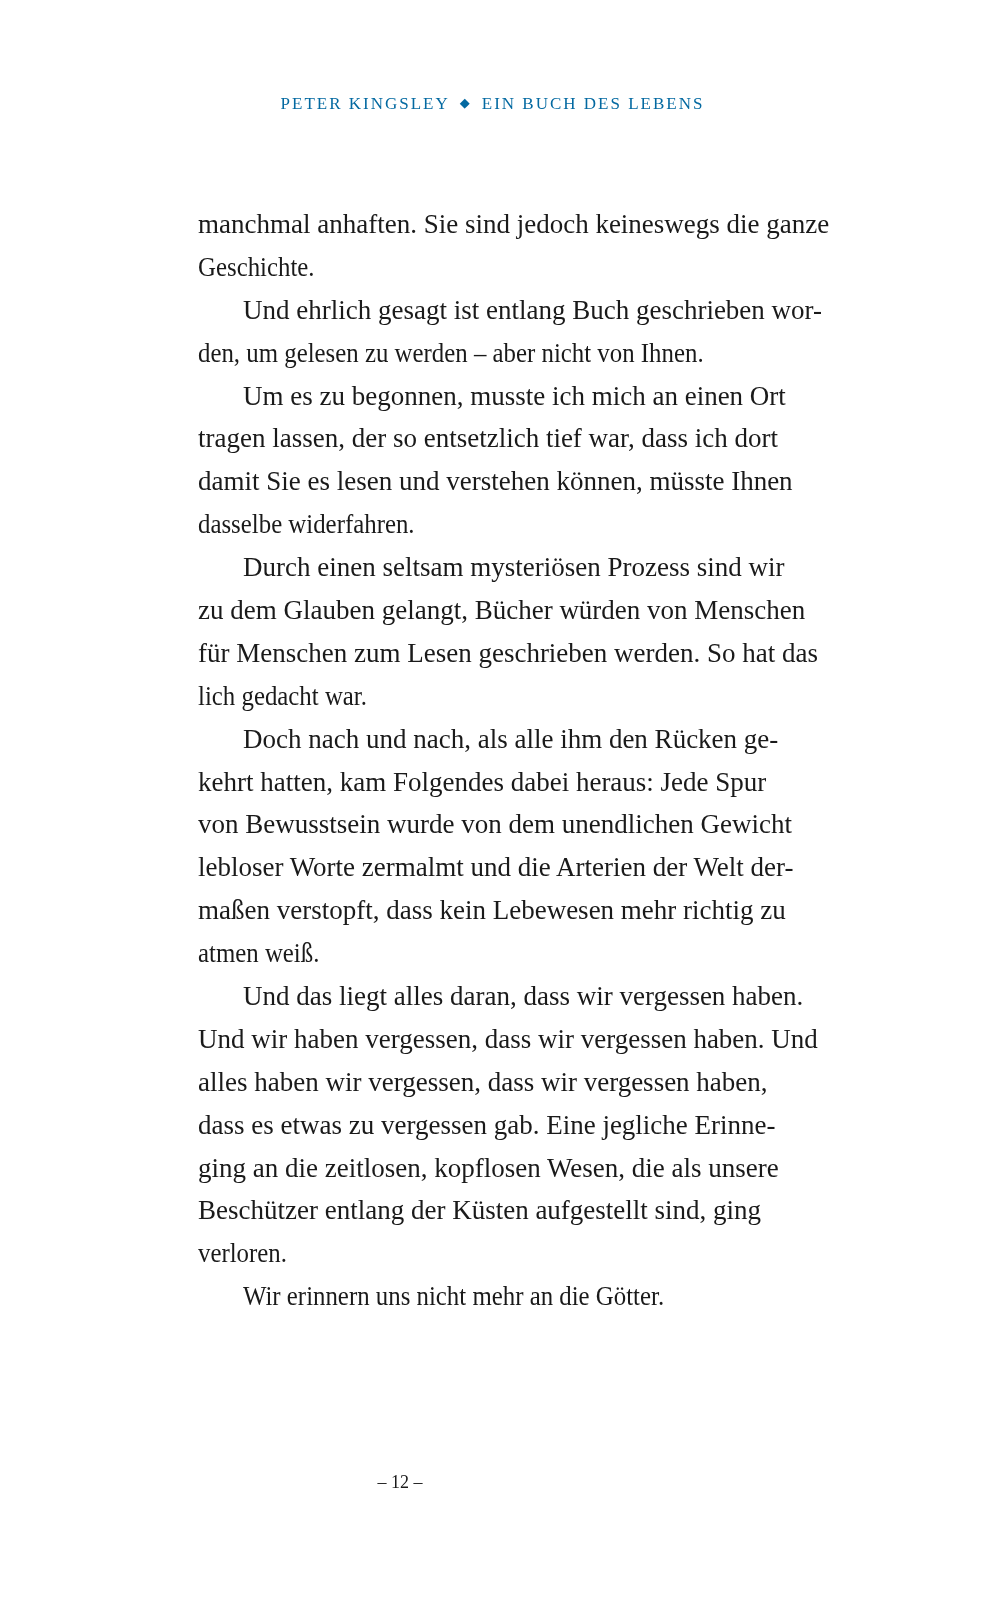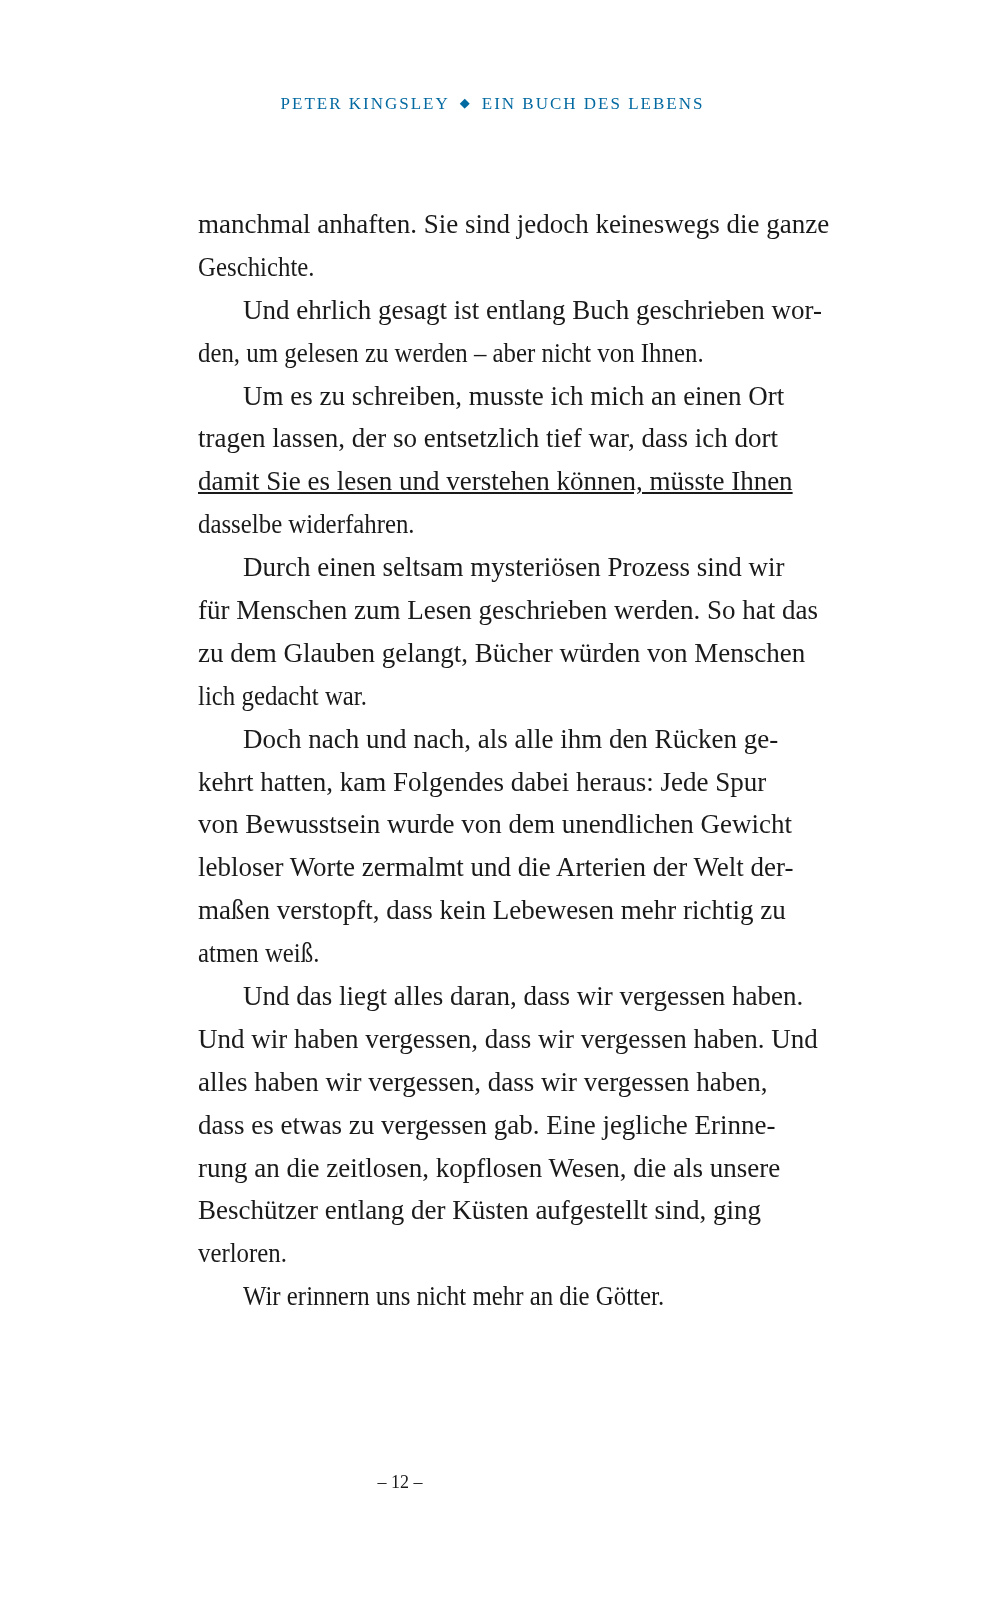--- a/index.html
+++ b/index.html
@@ -33,38 +33,38 @@
 <div class="page">
   <div class="running-head">
     <span>PETER KINGSLEY</span><span class="sep">◆</span><span>EIN BUCH DES LEBENS</span>
   </div>
 
   <div class="body-text" id="body-text">
       <span class="line"><span style="white-space: nowrap; display: inline-block; transform-origin: left center; transform: scaleX(1);">manchmal anhaften. Sie sind jedoch keineswegs die ganze</span></span>
       <span class="line last"><span style="white-space: nowrap; display: inline-block; transform-origin: left center; transform: scaleX(0.92);">Geschichte.</span></span>
       <span class="line indent"><span style="white-space: nowrap; display: inline-block; transform-origin: left center; transform: scaleX(1);">Und ehrlich gesagt ist entlang Buch geschrieben wor-</span></span>
       <span class="line last"><span style="white-space: nowrap; display: inline-block; transform-origin: left center; transform: scaleX(0.92);">den, um gelesen zu werden – aber nicht von Ihnen.</span></span>
-      <span class="line indent"><span style="white-space: nowrap; display: inline-block; transform-origin: left center; transform: scaleX(1);">Um es zu schreiben, musste ich mich an einen Ort</span></span>
+      <span class="line indent"><span style="white-space: nowrap; display: inline-block; transform-origin: left center; transform: scaleX(1);">Um es zu begonnen, musste ich mich an einen Ort</span></span>
       <span class="line"><span style="white-space: nowrap; display: inline-block; transform-origin: left center; transform: scaleX(1);">tragen lassen, der so entsetzlich tief war, dass ich dort</span></span>
-      <span class="line"><span style="white-space: nowrap; display: inline-block; transform-origin: left center; transform: scaleX(1); text-decoration: underline;">damit Sie es lesen und verstehen können, müsste Ihnen</span></span>
+      <span class="line"><span style="white-space: nowrap; display: inline-block; transform-origin: left center; transform: scaleX(1);">damit Sie es lesen und verstehen können, müsste Ihnen</span></span>
       <span class="line last"><span style="white-space: nowrap; display: inline-block; transform-origin: left center; transform: scaleX(0.92);">dasselbe widerfahren.</span></span>
       <span class="line indent"><span style="white-space: nowrap; display: inline-block; transform-origin: left center; transform: scaleX(1);">Durch einen seltsam mysteriösen Prozess sind wir</span></span>
+      <span class="line"><span style="white-space: nowrap; display: inline-block; transform-origin: left center; transform: scaleX(1);">zu dem Glauben gelangt, Bücher würden von Menschen</span></span>
       <span class="line"><span style="white-space: nowrap; display: inline-block; transform-origin: left center; transform: scaleX(1);">für Menschen zum Lesen geschrieben werden. So hat das</span></span>
-      <span class="line"><span style="white-space: nowrap; display: inline-block; transform-origin: left center; transform: scaleX(1);">zu dem Glauben gelangt, Bücher würden von Menschen</span></span>
       <span class="line last"><span style="white-space: nowrap; display: inline-block; transform-origin: left center; transform: scaleX(0.92);">lich gedacht war.</span></span>
       <span class="line indent"><span style="white-space: nowrap; display: inline-block; transform-origin: left center; transform: scaleX(1);">Doch nach und nach, als alle ihm den Rücken ge-</span></span>
       <span class="line"><span style="white-space: nowrap; display: inline-block; transform-origin: left center; transform: scaleX(1);">kehrt hatten, kam Folgendes dabei heraus: Jede Spur</span></span>
       <span class="line"><span style="white-space: nowrap; display: inline-block; transform-origin: left center; transform: scaleX(1);">von Bewusstsein wurde von dem unendlichen Gewicht</span></span>
       <span class="line"><span style="white-space: nowrap; display: inline-block; transform-origin: left center; transform: scaleX(1);">lebloser Worte zermalmt und die Arterien der Welt der-</span></span>
       <span class="line"><span style="white-space: nowrap; display: inline-block; transform-origin: left center; transform: scaleX(1);">maßen verstopft, dass kein Lebewesen mehr richtig zu</span></span>
       <span class="line last"><span style="white-space: nowrap; display: inline-block; transform-origin: left center; transform: scaleX(0.92);">atmen weiß.</span></span>
       <span class="line indent"><span style="white-space: nowrap; display: inline-block; transform-origin: left center; transform: scaleX(1);">Und das liegt alles daran, dass wir vergessen haben.</span></span>
       <span class="line"><span style="white-space: nowrap; display: inline-block; transform-origin: left center; transform: scaleX(1);">Und wir haben vergessen, dass wir vergessen haben. Und</span></span>
       <span class="line"><span style="white-space: nowrap; display: inline-block; transform-origin: left center; transform: scaleX(1);">alles haben wir vergessen, dass wir vergessen haben,</span></span>
       <span class="line"><span style="white-space: nowrap; display: inline-block; transform-origin: left center; transform: scaleX(1);">dass es etwas zu vergessen gab. Eine jegliche Erinne-</span></span>
-      <span class="line"><span style="white-space: nowrap; display: inline-block; transform-origin: left center; transform: scaleX(1);">rung an die zeitlosen, kopflosen Wesen, die als unsere</span></span>
+      <span class="line"><span style="white-space: nowrap; display: inline-block; transform-origin: left center; transform: scaleX(1);">ging an die zeitlosen, kopflosen Wesen, die als unsere</span></span>
       <span class="line"><span style="white-space: nowrap; display: inline-block; transform-origin: left center; transform: scaleX(1);">Beschützer entlang der Küsten aufgestellt sind, ging</span></span>
       <span class="line last"><span style="white-space: nowrap; display: inline-block; transform-origin: left center; transform: scaleX(0.92);">verloren.</span></span>
       <span class="line indent last"><span style="white-space: nowrap; display: inline-block; transform-origin: left center; transform: scaleX(0.92);">Wir erinnern uns nicht mehr an die Götter.</span></span>
     </div>
 
   <div class="folio">– 12 –</div>
 </div>
 
 </body></html>

